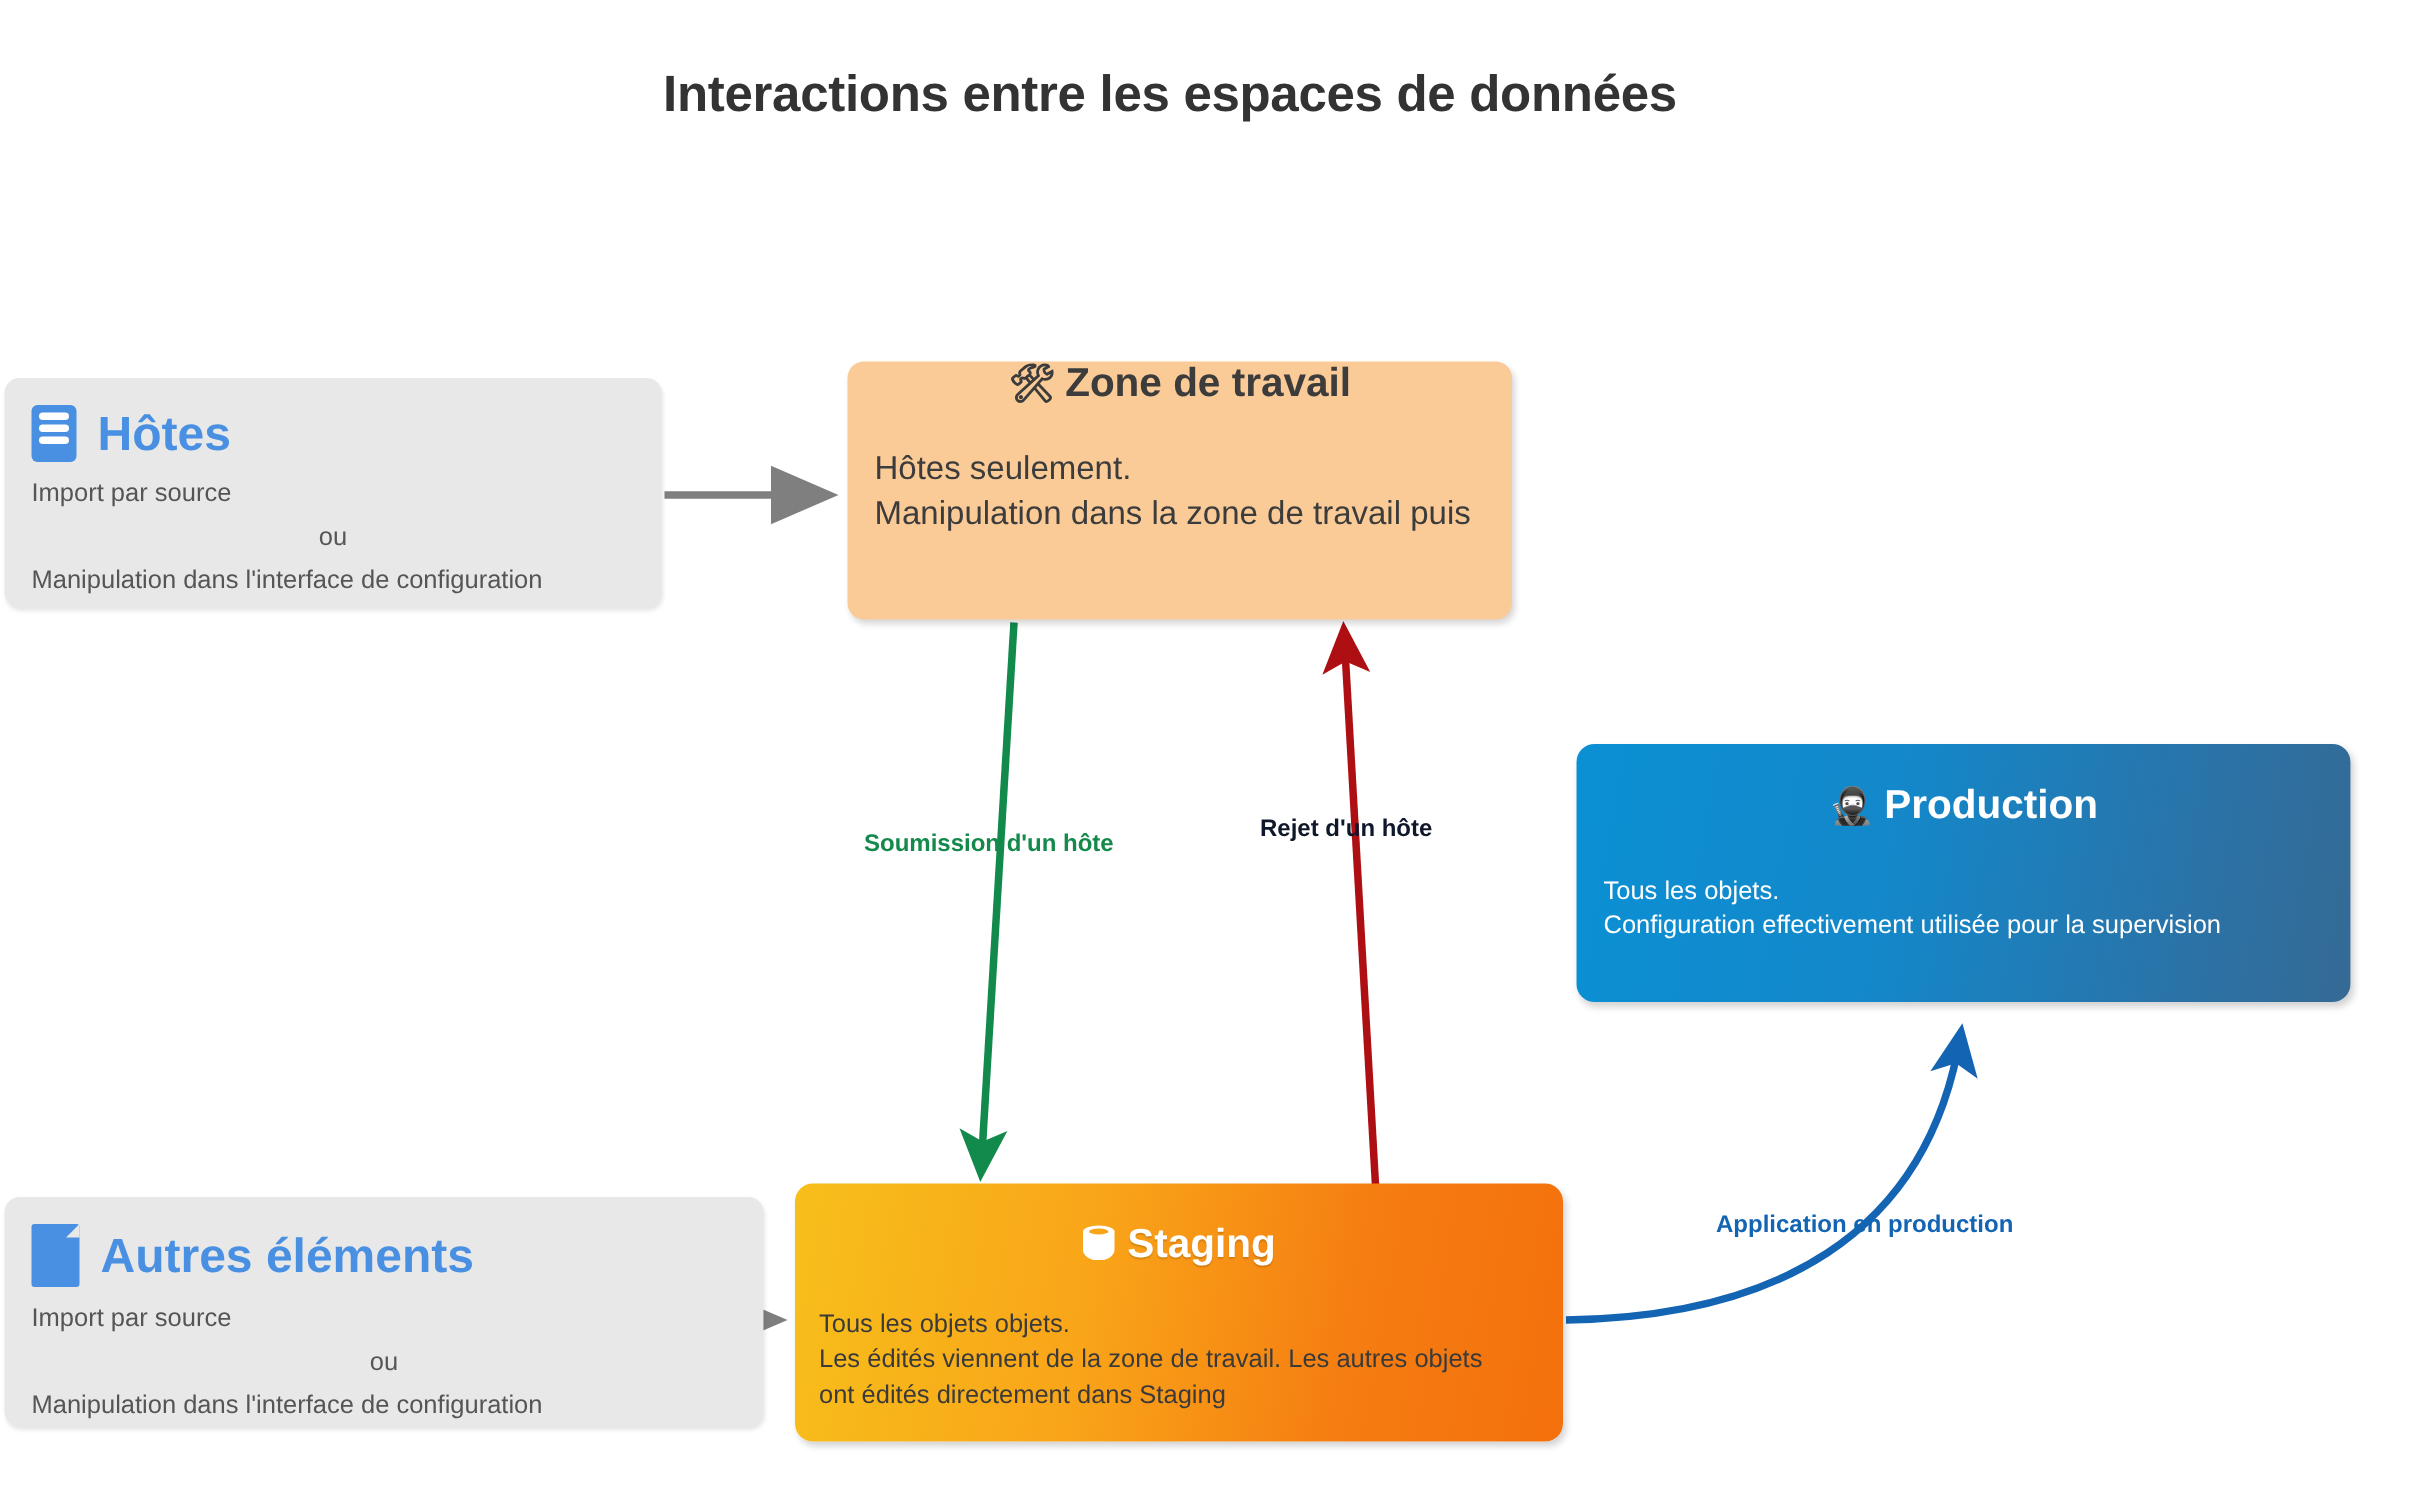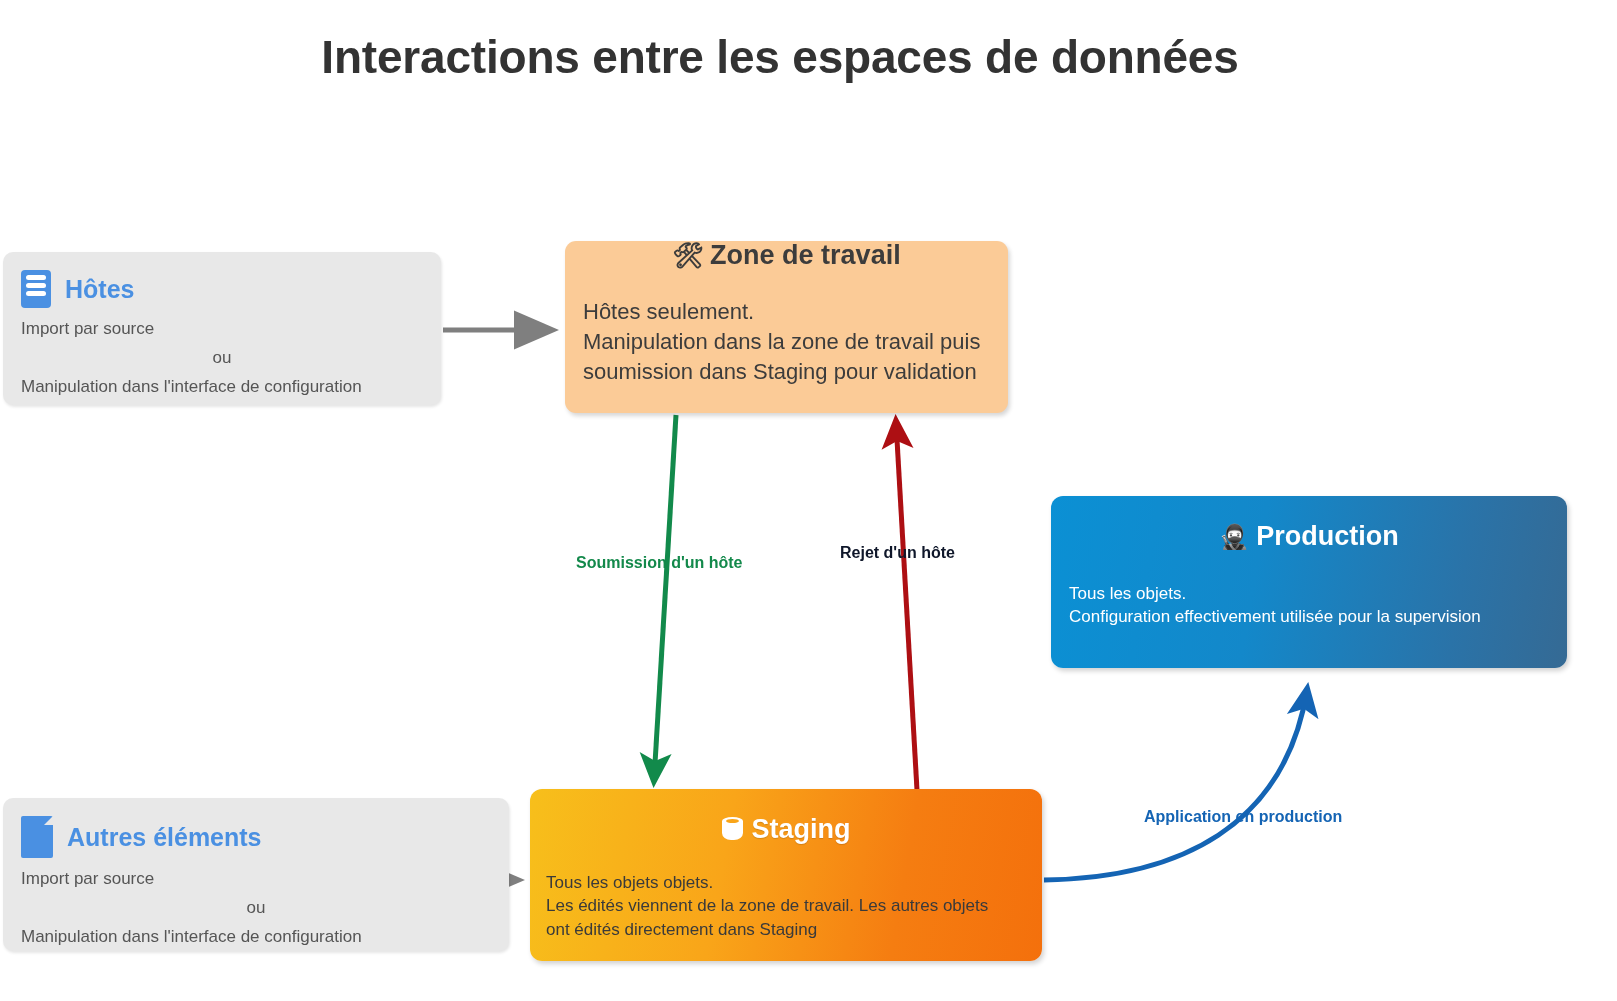--- a/index.html
+++ b/index.html
@@ -15,24 +15,24 @@
     width: 1617px;
     height: 1001px;
     overflow: hidden;
     background: #ffffff;
   }
 
   
   #page-title {
     position: absolute;
     left: 0;
-    top: 30px;
+    top: 44px;
     width: 1560px;
     text-align: center;
-    font-size: 46px;
+    font-size: 34px;
     font-weight: bold;
     color: #333333;
     letter-spacing: -0.2px;
     font-family: "Liberation Sans", sans-serif;
   }
 
   
   #connectors {
     position: absolute;
     left: 0;
@@ -63,21 +63,21 @@
     box-shadow: 1px 2px 3px rgba(0,0,0,0.10);
     padding: 0;
   }
   .src-head {
     display: flex;
     align-items: center;
     gap: 14px;
     padding: 18px 0 0 18px;
   }
   .src-title {
-    font-size: 25px;
+    font-size: 32px;
     font-weight: bold;
     color: #4a90e2;
     font-family: "Liberation Sans", sans-serif;
     text-align: right;
   }
   .src-lines {
     padding: 6px 18px 14px 18px;
     color: #555555;
     font-size: 17px;
     line-height: 1.72;
@@ -316,21 +316,20 @@
     </div>
   </div>
 
   <div class="card" id="card-zone">
     <div class="card-title">
       <span class="emoji-tools">🛠</span><span>Zone de travail</span>
     </div>
     <div class="card-body">
       <div>Hôtes seulement.</div>
       <div>Manipulation dans la zone de travail puis</div>
-      <div>soumission dans Staging pour validation</div>
     </div>
   </div>
 
   <div class="card" id="card-staging">
     <div class="card-title">
       <span class="icon-db">
         <span class="barrel"></span><span class="lid"></span><span class="hole"></span>
       </span><span>Staging</span>
     </div>
     <div class="card-body">

